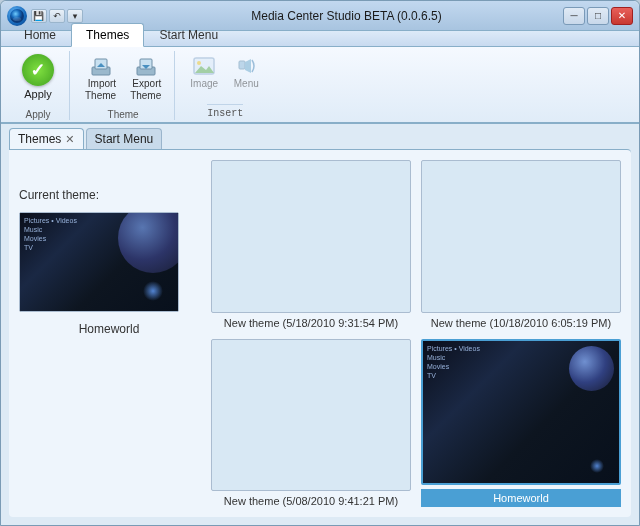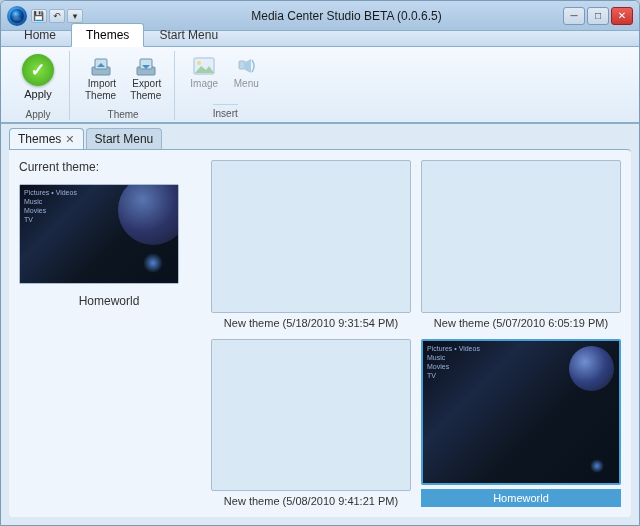--- a/index.html
+++ b/index.html
@@ -287,20 +287,21 @@
       width: 180px;
       flex-shrink: 0;
       display: flex;
       flex-direction: column;
       gap: 6px;
     }
     .current-theme-label {
       font-size: 12px;
       color: #333;
       margin-bottom: 4px;
+      margin-top: 28px;
     }
     .theme-preview-current {
       width: 160px;
       height: 100px;
       border: 1px solid #aabcd0;
       border-radius: 2px;
       overflow: hidden;
       background: #000;
     }
     .theme-name-label {
@@ -500,21 +501,21 @@
             <svg width="22" height="22" viewBox="0 0 22 22">
               <rect x="4" y="6" width="6" height="8" rx="1" fill="#8ab8d8" stroke="#5a88a8" stroke-width="1"></rect>
               <polygon points="10,7 10,15 16,18 16,4" fill="#6aa8cc"></polygon>
               <path d="M17,5 Q21,11 17,17" stroke="#4a88b8" stroke-width="1.5" fill="none"></path>
             </svg>
           </div>
           <div class="btn-label-sm">Menu</div>
         </div>
       </div>
       <div style="margin-top:auto; text-align:center;">
-        <div style="border-top:1px solid #c0d4e8; margin: 2px -8px 0; padding-top:1px;">
+        <div style="border-top:1px solid #c0d4e8; margin: 2px -8px 0; padding-top:1px;font-family:Liberation Mono, monospace;">
           <span style="font-size:10px; color:#555;">Insert</span>
         </div>
       </div>
     </div>
 
   </div>
 
   <div class="content-area">
 
     <div class="doc-tabs">
@@ -548,21 +549,21 @@
 
       <div class="right-grid">
 
         <div class="theme-cell">
           <div class="theme-thumb"></div>
           <div class="theme-thumb-label">New theme (5/18/2010 9:31:54 PM)</div>
         </div>
 
         <div class="theme-cell">
           <div class="theme-thumb"></div>
-          <div class="theme-thumb-label">New theme (5/07/2010 6:05:19 PM)</div>
+          <div class="theme-thumb-label">New theme (10/18/2010 6:05:19 PM)</div>
         </div>
 
         <div class="theme-cell">
           <div class="theme-thumb"></div>
           <div class="theme-thumb-label">New theme (5/08/2010 9:41:21 PM)</div>
         </div>
 
         <div class="theme-cell">
           <div class="theme-thumb selected">
             <div class="space-bg" style="height:100%;">

